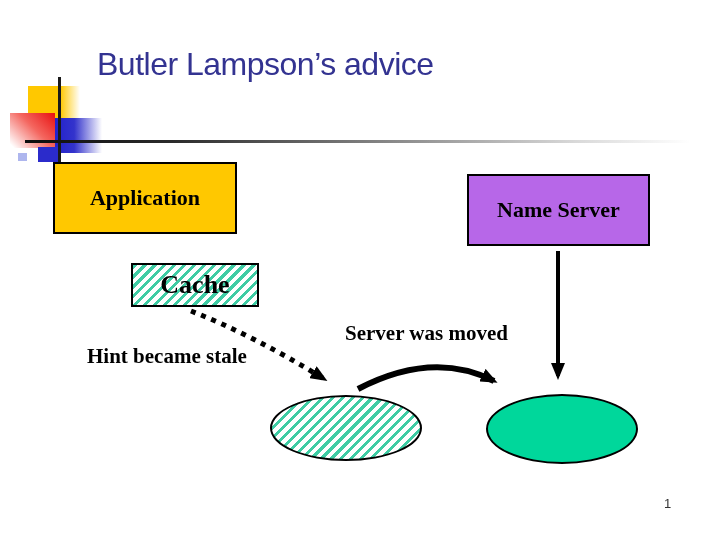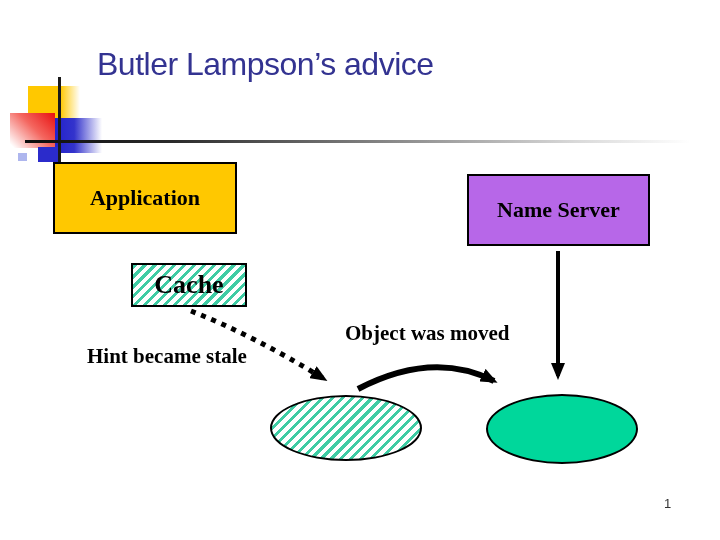--- a/index.html
+++ b/index.html
@@ -31,21 +31,21 @@
   .dbox { position:absolute; border:2px solid #000; box-sizing:border-box;
     display:flex; align-items:center; justify-content:center;
     font-weight:bold; color:#000; }
   .box-application { left:53px; top:162px; width:184px; height:72px;
     background:var(--application_fill, #FFC800); font-size:22px; }
   .box-nameserver { left:467px; top:174px; width:183px; height:72px;
     background:var(--name_server_fill, #B767E8); font-size:22px; }
   .hatch { background:repeating-linear-gradient(135deg,
       var(--hatch_stripe, #3FCCA4) 0px, var(--hatch_stripe, #3FCCA4) 3px,
       #ffffff 3px, #ffffff 7px); }
-  .box-cache { left:131px; top:263px; width:116px; height:44px; font-size:26px; }
+  .box-cache { left:131px; top:263px; width:128px; height:44px; font-size:26px; }
   
   .note { position:absolute; font-weight:bold; font-size:21px; color:#000; white-space:nowrap; }
   .note-hint { left:44px; top:344px;margin-left:43px; }
   .note-moved { left:345px; top:321px; }
   
   .ell { position:absolute; border:2px solid #000; border-radius:50%; box-sizing:border-box; }
   .ell-old { left:270px; top:395px; width:152px; height:66px; }
   .ell-new { left:486px; top:394px; width:152px; height:70px;
     background:var(--new_object_fill, #00D79B); }
   
@@ -77,21 +77,21 @@
     <span>Name Server</span>
   </div>
   <div class="dbox box-application">
     <span>Application</span>
   </div>
   <div class="dbox box-cache hatch">
     <span>Cache</span>
   </div>
 
   <div class="note note-hint">Hint became stale</div>
-  <div class="note note-moved">Object was moved</div>
+  <div class="note note-moved">Server was moved</div>
 
   <div class="ell ell-old hatch"></div>
   <div class="ell ell-new"></div>
 
   <svg class="arrows" viewBox="0 0 720 540">
     <defs>
       <marker id="ah" markerWidth="17" markerHeight="14" refX="13" refY="7" orient="auto" markerUnits="userSpaceOnUse">
         <path class="arrow-head" d="M0,0 L17,7 L0,14 Z"></path>
       </marker>
     </defs>

